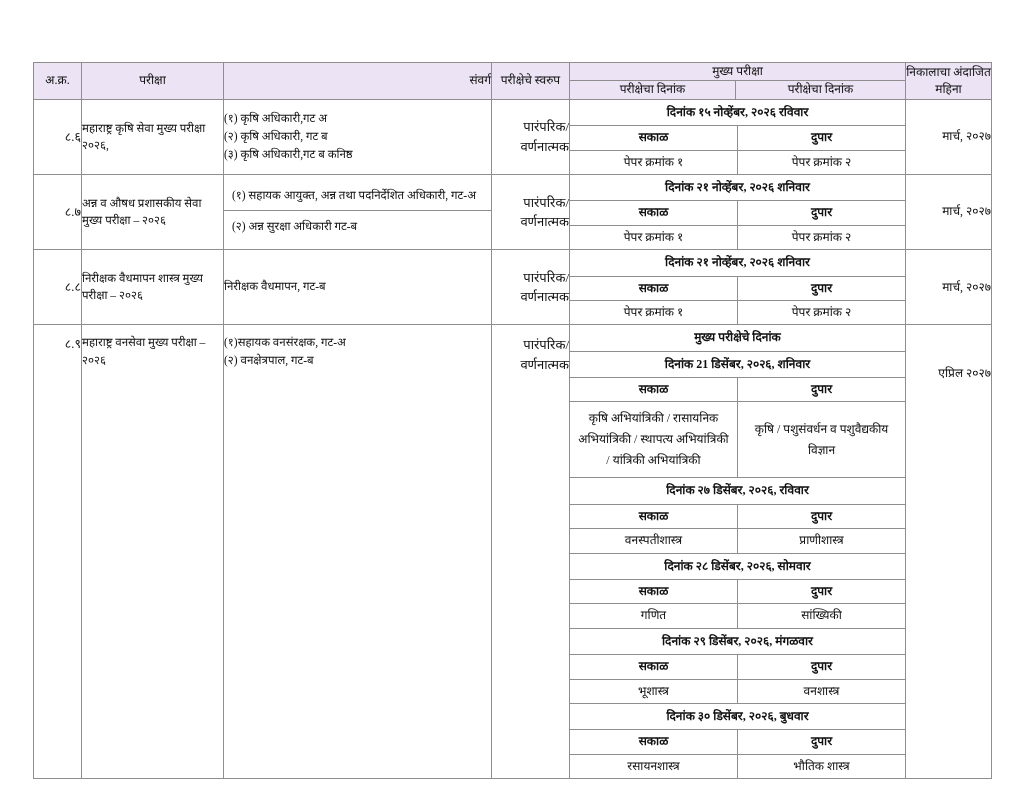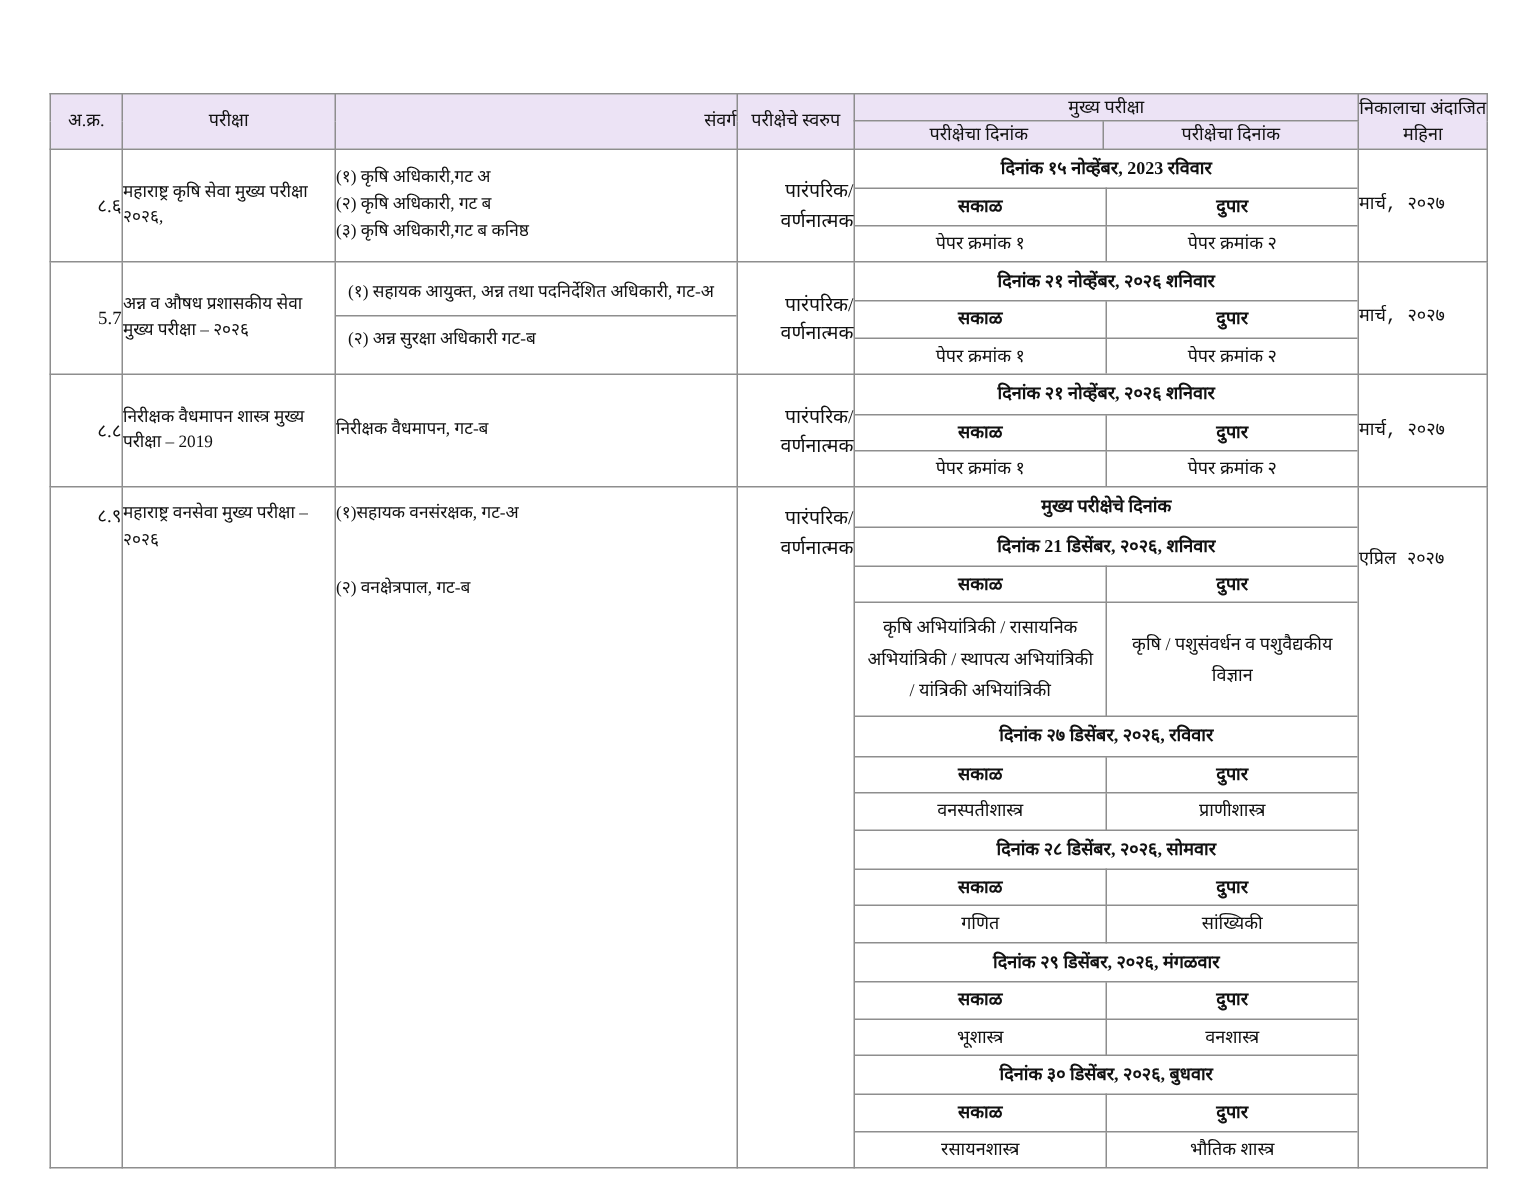--- a/index.html
+++ b/index.html
@@ -70,25 +70,24 @@
     font-size: 11.5px;
   }
   .cadre.split-top { border-bottom: 1px solid #8e8e8e; }
   .format {
     text-align: right;
     font-size: 13px;
     line-height: 1.5;
     padding: 4px 3px;
   }
   .result {
-    text-align: left;
+    text-align: right;
     font-weight: bold;
     font-size: 12px;
     padding: 4px 3px;
-    font-family: Liberation Mono, monospace;
   }
   
   table.inner {
     width: 100%;
     border-collapse: collapse;
     table-layout: fixed;
   }
   table.inner td {
     border: 1px solid #8e8e8e;
     padding: 3px 4px;
@@ -164,38 +163,38 @@
         </td>
         <td class="format">पारंपरिक/ वर्णनात्मक</td>
         <td class="sched-host" colspan="2">
           <table class="inner">
             <colgroup>
                 <col style="width:50%">
                 <col style="width:50%">
               </colgroup>
             <tbody>
                 <tr>
-              <td class="row-date" colspan="2">दिनांक १५ नोव्हेंबर, 2023 रविवार</td>
+              <td class="row-date" colspan="2">दिनांक १५ नोव्हेंबर, २०२६ रविवार</td>
             </tr>
             <tr>
               <td class="row-session">सकाळ</td>
               <td class="row-session">दुपार</td>
             </tr>
             <tr>
               <td class="row-paper">पेपर क्रमांक १</td>
               <td class="row-paper">पेपर क्रमांक २</td>
             </tr>
           </tbody>
             </table>
         </td>
         <td class="result">मार्च, २०२७</td>
       </tr>
 
       <tr>
-        <td class="cell sn">5.7</td>
+        <td class="cell sn">८.७</td>
         <td class="exam-name">अन्न व औषध प्रशासकीय सेवा मुख्य परीक्षा – २०२६</td>
         <td class="cadre" style="padding:0">
           <div class="cadre split-top" style="padding:5px 8px">(१) सहायक आयुक्त, अन्न तथा पदनिर्देशित अधिकारी, गट-अ</div>
           <div class="cadre" style="padding:7px 8px">(२) अन्न सुरक्षा अधिकारी गट-ब</div>
         </td>
         <td class="format">पारंपरिक/ वर्णनात्मक</td>
         <td class="sched-host" colspan="2">
           <table class="inner">
             <colgroup>
                 <col style="width:50%">
@@ -214,21 +213,21 @@
               <td class="row-paper">पेपर क्रमांक २</td>
             </tr>
           </tbody>
             </table>
         </td>
         <td class="result">मार्च, २०२७</td>
       </tr>
 
       <tr>
         <td class="cell sn">८.८</td>
-        <td class="exam-name">निरीक्षक वैधमापन शास्त्र मुख्य परीक्षा – 2019</td>
+        <td class="exam-name">निरीक्षक वैधमापन शास्त्र मुख्य परीक्षा – २०२६</td>
         <td class="cadre">
           <div>निरीक्षक वैधमापन, गट-ब</div>
         </td>
         <td class="format">पारंपरिक/ वर्णनात्मक</td>
         <td class="sched-host" colspan="2">
           <table class="inner">
             <colgroup>
                 <col style="width:50%">
                 <col style="width:50%">
               </colgroup>
@@ -247,21 +246,21 @@
           </tbody>
             </table>
         </td>
         <td class="result">मार्च, २०२७</td>
       </tr>
 
       <tr>
         <td class="cell sn" style="vertical-align:top;padding-top:10px">८.९</td>
         <td class="exam-name" style="vertical-align:top;padding-top:9px">महाराष्ट्र वनसेवा मुख्य परीक्षा – २०२६</td>
         <td class="cadre" style="vertical-align:top;padding-top:9px">
-          <div style="margin-bottom:32px">(१)सहायक वनसंरक्षक,   गट-अ</div>
+          <div style="margin-bottom:0">(१)सहायक वनसंरक्षक,   गट-अ</div>
           <div>(२) वनक्षेत्रपाल, गट-ब</div>
         </td>
         <td class="format" style="vertical-align:top;padding-top:10px">पारंपरिक/ वर्णनात्मक</td>
         <td class="sched-host" colspan="2">
           <table class="inner">
             <colgroup>
                 <col style="width:50%">
                 <col style="width:50%">
               </colgroup>
 

